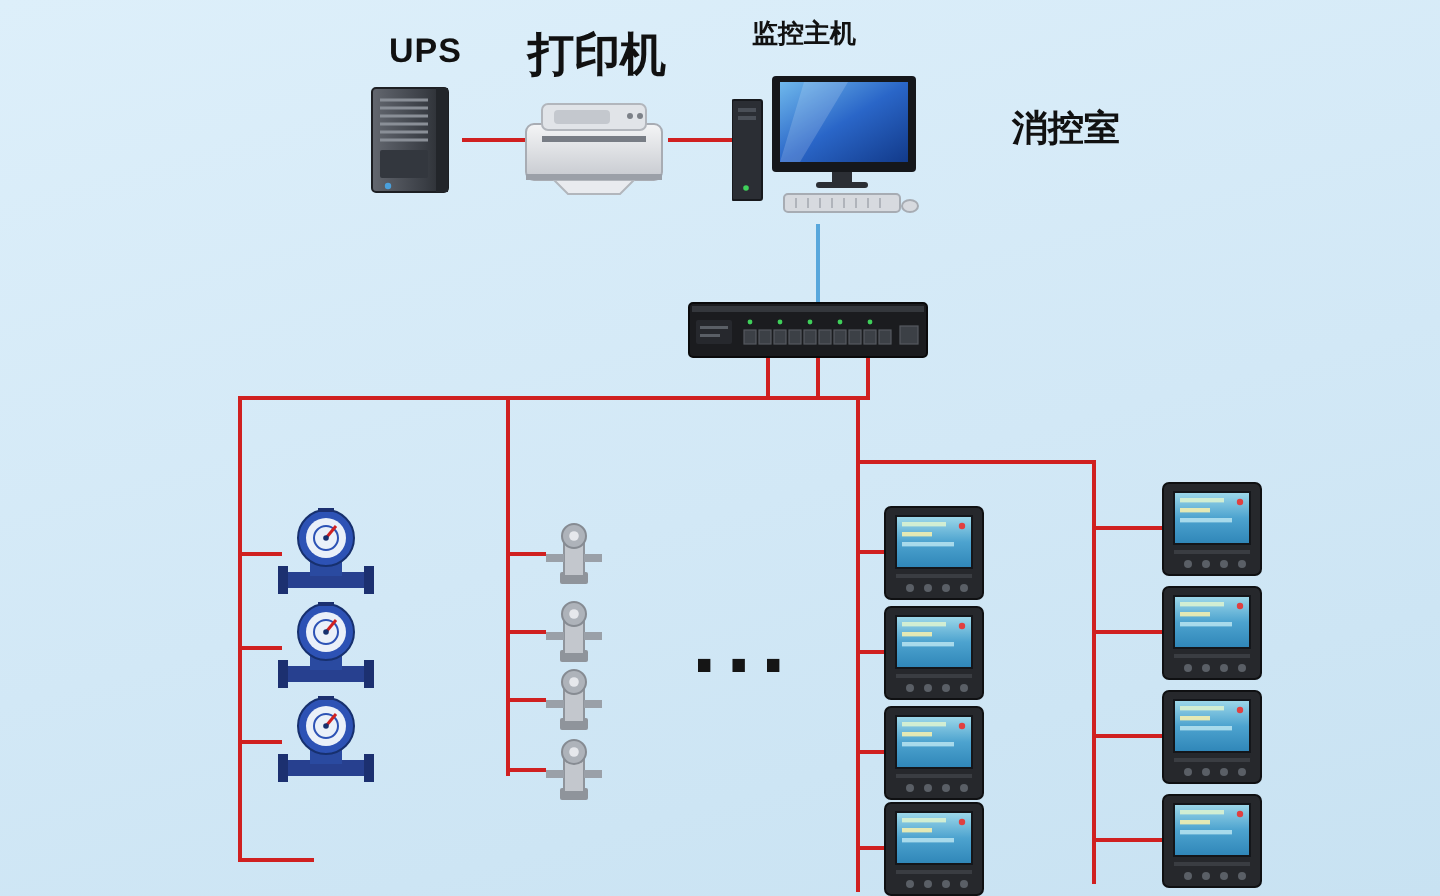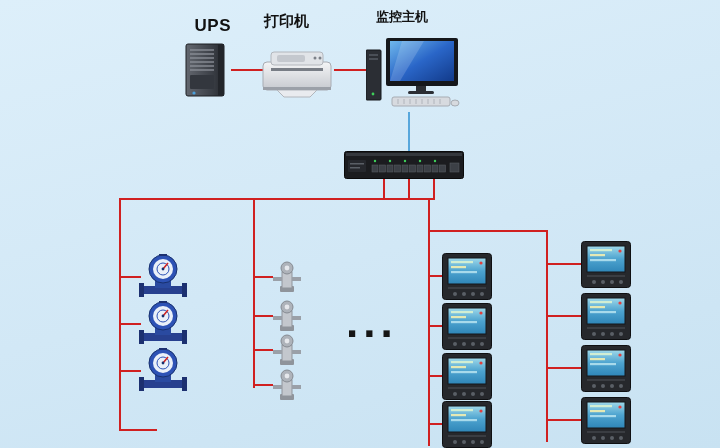--- a/index.html
+++ b/index.html
@@ -22,21 +22,21 @@
   .hline{position:absolute;height:2px;background:var(--wire);}
   .vline{position:absolute;width:2px;background:var(--wire);}
   .uplink{background:var(--uplink);}
   .lbl{
     position:absolute;
     color:#111;
     font-weight:600;
     white-space:nowrap;
   }
   .lbl-ups{left:181px;top:16px;width:50px;text-align:right;font-size:17px;letter-spacing:.5px;}
-  .lbl-printer{left:264px;top:12px;font-size:15px;}
+  .lbl-printer{left:264px;top:12px;font-size:23px;}
   .lbl-host{left:376px;top:8px;font-size:13px;}
   .lbl-room{left:506px;top:52px;font-size:18px;}
   .ellipsis{
     position:absolute;left:346px;top:300px;
     font-size:44px;font-weight:bold;color:#151515;
     letter-spacing:5px;line-height:1;
   }
   svg.dev{position:absolute;overflow:visible;}
 </style>
 </head>
@@ -180,20 +180,21 @@
       </g>
     </symbol>
   </defs>
 </svg>
 
 <div id="stage">
 
   <div class="lbl lbl-ups">UPS</div>
   <div class="lbl lbl-printer">打印机</div>
   <div class="lbl lbl-host">监控主机</div>
+  <div class="lbl lbl-room">消控室</div>
   <div class="ellipsis">...</div>
 
   <div class="hline" style="left:231px;top:69px;width:33px;"></div>
   <div class="hline" style="left:334px;top:69px;width:38px;"></div>
   <div class="vline uplink" style="left:408px;top:112px;height:39px;"></div>
 
   <div class="vline" style="left:383px;top:179px;height:21px;"></div>
   <div class="vline" style="left:408px;top:179px;height:21px;"></div>
   <div class="vline" style="left:433px;top:179px;height:21px;"></div>
   <div class="hline" style="left:119px;top:198px;width:316px;"></div>

